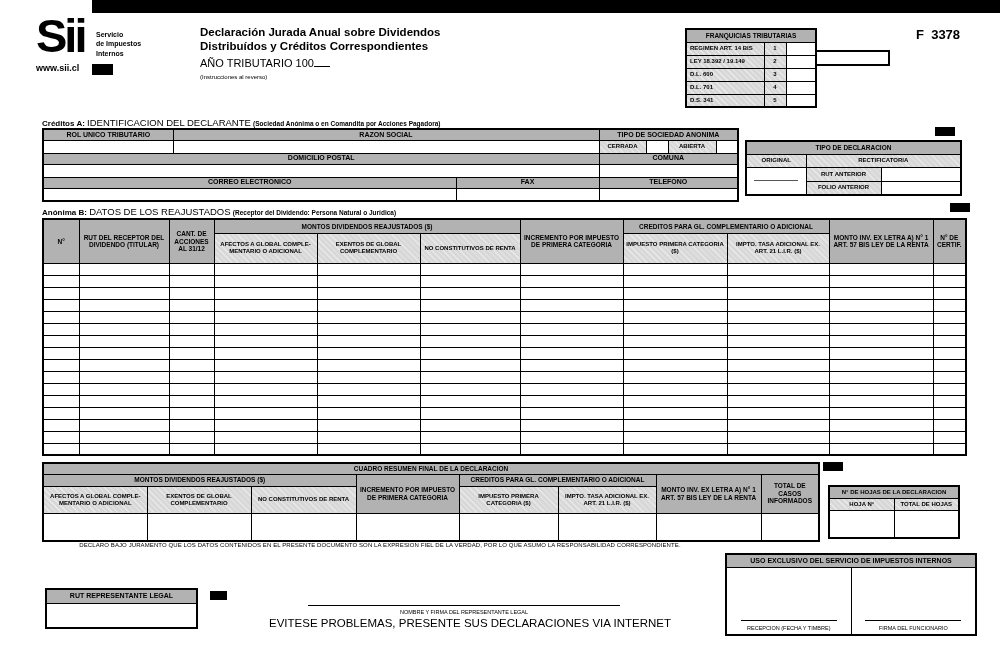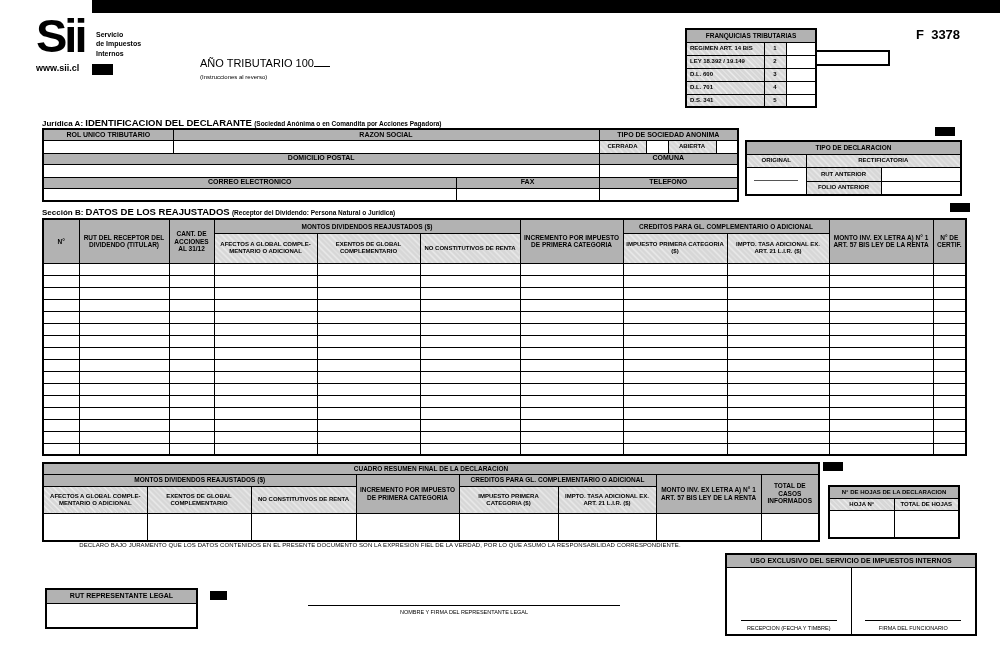--- a/index.html
+++ b/index.html
@@ -29,21 +29,21 @@
   .bt { border:2px solid #000; } 
 
   .hdr { background:#b2b2b2; font-weight:bold; text-align:center; font-size:6.5px; line-height:1.15; }
   .sub { background-color:#d7d7d7;
          background-image:repeating-linear-gradient(45deg, rgba(255,255,255,0.5) 0px, rgba(255,255,255,0.5) 1px, transparent 1px, transparent 4px);
          font-weight:bold; text-align:center; font-size:6px; line-height:1.15; }
   .cell { background:#fff; }
 
   .sec-title { font-size:8px; white-space:nowrap; }
   .sec-title .pfx { font-weight:bold; font-size:8px; }
-  .sec-title .main { font-weight:bold; font-size:9.5px; }
+  .sec-title .main { font-weight:normal; font-size:9.5px; }
   .sec-title .note { font-weight:bold; font-size:6.5px; }
 
   .franq-label { text-align:left; padding-left:3px; }
 
   .orig-line { width:80%; margin:0 auto; border-bottom:1px solid #555; height:1px; }
 
   .decl-text { left:42px; top:542px; width:676px; text-align:center; font-size:6px; letter-spacing:0.1px; }
 
   .sig-line { left:308px; top:592px; width:312px; height:14px; border-bottom:1.5px solid #000; }
   .sig-label { left:308px; top:609px; width:312px; text-align:center; font-size:5.5px; }
@@ -67,20 +67,22 @@
 
   <div class="abs logo-sii">Sii</div>
   <div class="abs logo-org">
     <div>Servicio</div>
     <div>de Impuestos</div>
     <div>Internos</div>
   </div>
   <div class="abs website">www.sii.cl</div>
 
   <div class="abs form-title">
+    <div>Declaración Jurada Anual sobre Dividendos</div>
+    <div>Distribuídos y Créditos Correspondientes</div>
   </div>
   <div class="abs tax-year">
     <span>AÑO TRIBUTARIO 100</span><span class="blank-line"></span>
   </div>
   <div class="abs instructions">(Instrucciones al reverso)</div>
 
   <div class="abs form-code">F  3378</div>
   <div class="abs folio-label">FOLIO</div>
   <div class="abs folio-box"></div>
 
@@ -116,21 +118,21 @@
     </tr>
     <tr style="height:13px;">
       <td class="sub franq-label">D.S. 341</td>
       <td class="sub">5</td>
       <td class="cell"></td>
     </tr>
   </tbody>
     </table>
 
   <div class="abs sec-title" style="left:42px; top:117px;">
-    <span class="pfx">Jurídica A:</span>
+    <span class="pfx">Créditos A:</span>
     <span class="main">IDENTIFICACION DEL DECLARANTE</span>
     <span class="note">(Sociedad Anónima o en Comandita por Acciones Pagadora)</span>
   </div>
 
   <table class="abs bt" style="left:42px; top:128px; width:695px;">
     <colgroup>
       <col style="width:130px">
         <col style="width:283px">
         <col style="width:143px">
       <col style="width:47px">
@@ -195,21 +197,21 @@
       <td class="cell"></td>
     </tr>
     <tr style="height:14px;">
       <td class="sub">FOLIO ANTERIOR</td>
       <td class="cell"></td>
     </tr>
   </tbody>
     </table>
 
   <div class="abs sec-title" style="left:42px; top:206px;">
-    <span class="pfx">Sección B:</span>
+    <span class="pfx">Anónima B:</span>
     <span class="main">DATOS DE LOS REAJUSTADOS</span>
     <span class="note">(Receptor del Dividendo: Persona Natural o Jurídica)</span>
   </div>
 
   <table class="abs bt" style="left:42px; top:218px; width:923px;">
     <colgroup>
       <col style="width:36px">
         <col style="width:90px">
         <col style="width:45px">
       <col style="width:103px">
@@ -523,20 +525,21 @@
         </tr>
     <tr style="height:25px;">
           <td class="cell"></td>
         </tr>
   </tbody>
     </table>
 
   <div class="abs sig-line"></div>
   <div class="abs sig-label">NOMBRE Y FIRMA DEL REPRESENTANTE LEGAL</div>
 
+  <div class="abs evitese">EVITESE PROBLEMAS, PRESENTE SUS DECLARACIONES VIA INTERNET</div>
 
   <table class="abs bt" style="left:725px; top:553px; width:250px;">
     <colgroup>
         <col style="width:125px">
         <col style="width:125px">
       </colgroup>
     <tbody>
         <tr style="height:13px;">
           <th class="hdr" style="font-size:7px;" colspan="2">USO EXCLUSIVO DEL SERVICIO DE IMPUESTOS INTERNOS</th>
         </tr>

